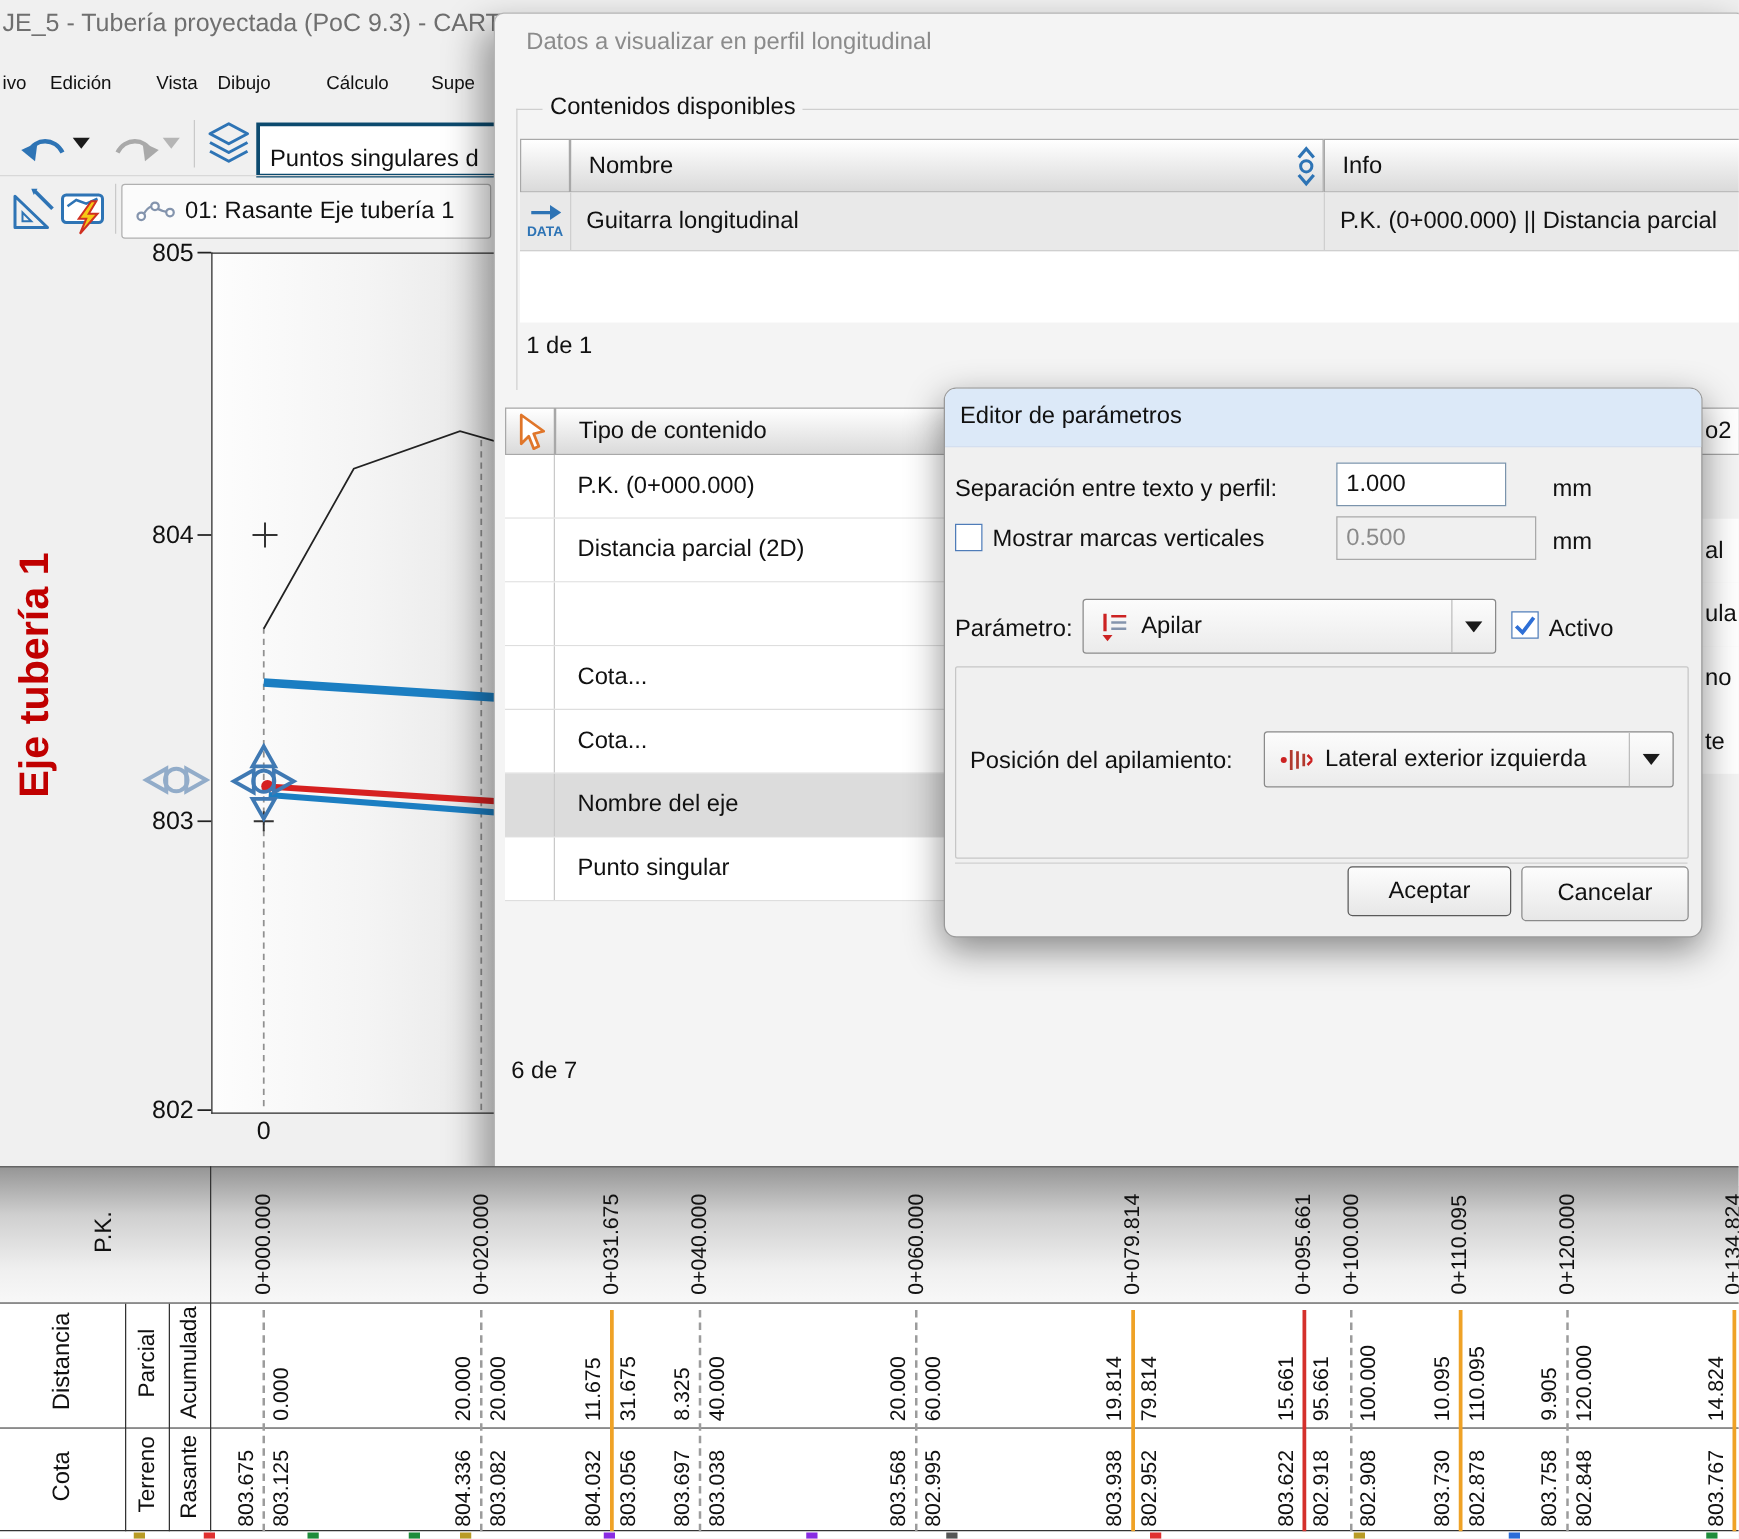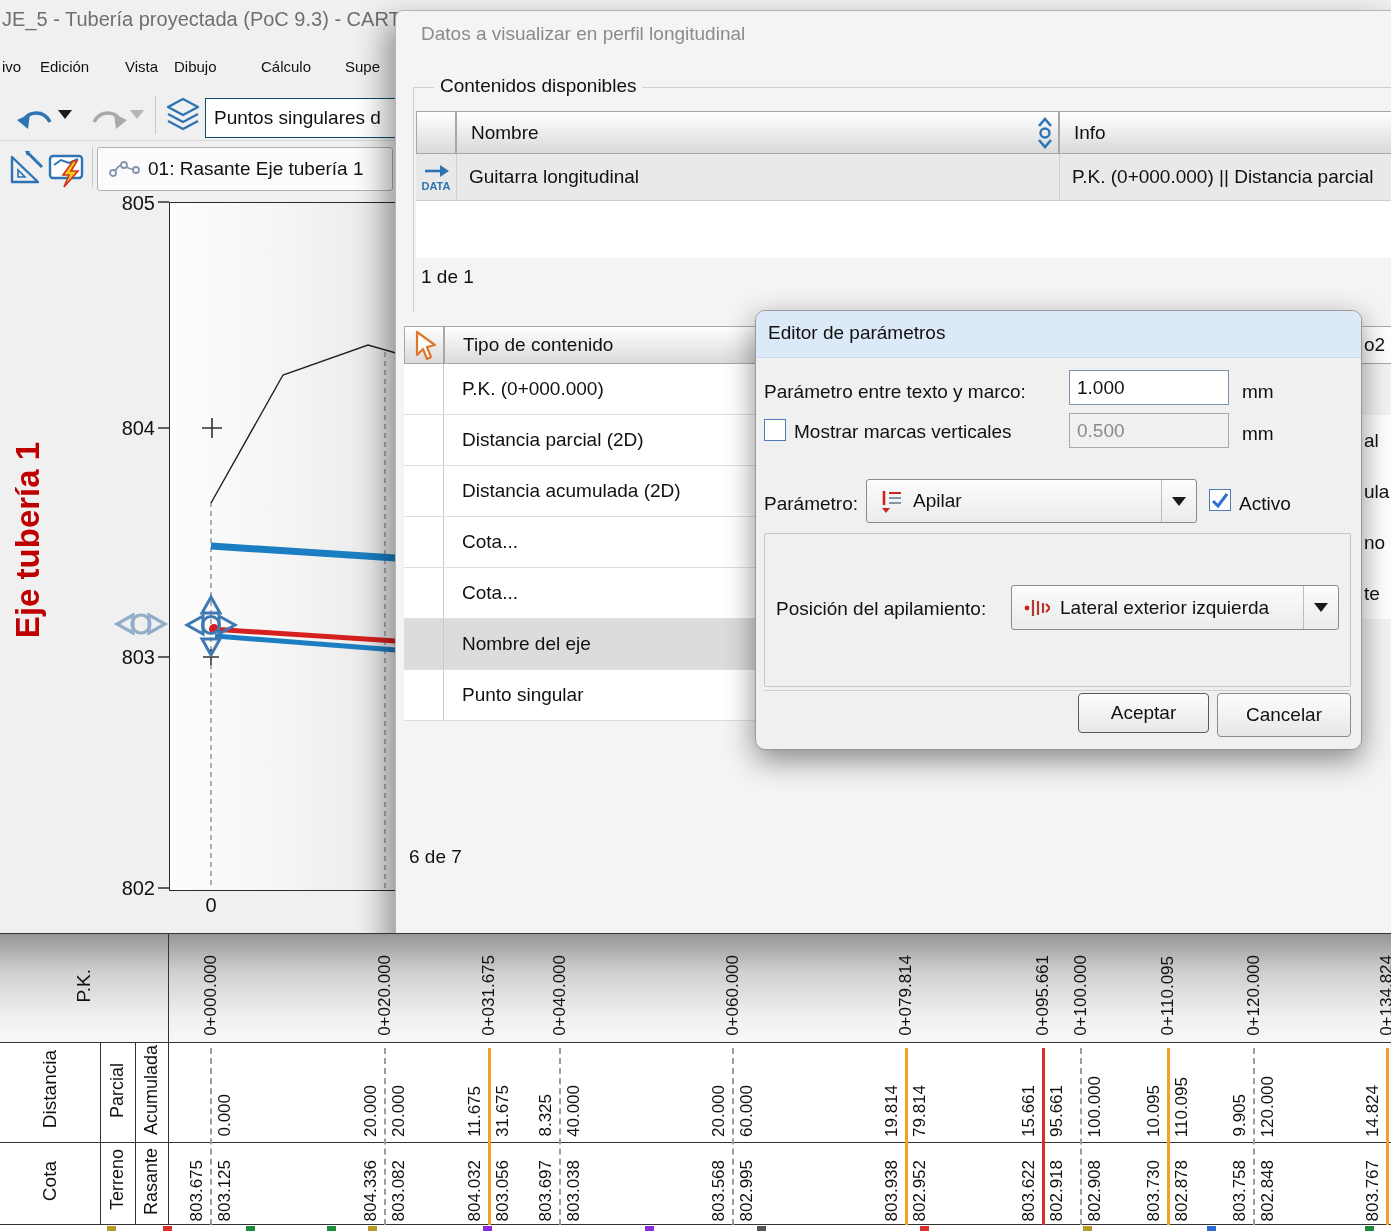--- a/index.html
+++ b/index.html
@@ -7,22 +7,22 @@
        font-family:"Liberation Sans",sans-serif;color:#111;position:relative;}
   .abs{position:absolute;}
   .rot{position:absolute;writing-mode:vertical-rl;transform:rotate(180deg);white-space:nowrap;line-height:22px;}
   
   #titlebar{left:2px;top:8px;font-size:20px;color:#6f6f6f;white-space:nowrap;}
   #menubar{left:0;top:52px;height:34px;width:395px;font-size:15px;}
   #menubar span{position:absolute;top:6px;}
   #toolbar1{left:0;top:92px;height:48px;width:395px;}
   #toolbar2{left:0;top:140px;height:52px;width:395px;border-top:1px solid #d8d8d8;}
   .vsep{position:absolute;width:1px;background:#c9c9c9;}
-  .combo-plain{position:absolute;background:#fff;border:1px solid #0c4a6e;font-size:19px;
-               display:flex;align-items:center;padding-left:8px;white-space:nowrap;overflow:hidden;}
+  .combo-plain{position:absolute;background:#fff;border:3px solid #0c4a6e;font-size:19px;
+               display:flex;align-items:flex-end;padding-left:8px;white-space:nowrap;overflow:hidden;}
   .tbtn{position:absolute;background:#fbfbfb;border:1px solid #b0b0b0;border-radius:3px;
         display:flex;align-items:center;font-size:19px;white-space:nowrap;overflow:hidden;}
   
   #chart{left:0;top:192px;width:396px;height:741px;background:#f0f0f0;overflow:hidden;}
   #plotbg{position:absolute;left:169px;top:10px;width:227px;height:687px;
           background:linear-gradient(to right,#fdfdfd 0%,#f4f4f4 55%,#e8e8e8 100%);
           border-left:1px solid #2b2b2b;border-top:1px solid #2b2b2b;border-bottom:1px solid #2b2b2b;}
   .ytick{position:absolute;width:45px;left:110px;text-align:right;font-size:20px;line-height:22px;}
   #eje-title{position:absolute;left:-90px;top:328px;width:235px;height:40px;transform:rotate(-90deg);
              font-size:33px;font-weight:bold;color:#c00000;text-align:center;line-height:40px;}
@@ -228,21 +228,20 @@
           <div class="t2icon"></div>
           <div class="t2lab">P.K. (0+000.000)</div>
         </div>
         <div class="t2row" style="top: 51px;">
           <div class="t2icon"></div>
           <div class="t2lab">Distancia parcial (2D)</div>
         </div>
         <div class="sliver" style="top: 51px; height: 51px;">al</div>
         <div class="t2row" style="top: 102px;">
           <div class="t2icon"></div>
-          <div class="t2lab">Distancia acumulada (2D)</div>
         </div>
         <div class="sliver" style="top: 102px; height: 51px;">ula</div>
         <div class="t2row" style="top: 153px;">
           <div class="t2icon"></div>
           <div class="t2lab">Cota...</div>
         </div>
         <div class="sliver" style="top: 153px; height: 51px;">no</div>
         <div class="t2row" style="top: 204px;">
           <div class="t2icon"></div>
           <div class="t2lab">Cota...</div>
@@ -258,22 +257,22 @@
         </div>
       </div>
   </div>
   <div class="count" style="left:13px;top:835px">6 de 7</div>
 </div>
 
 <div class="abs" id="dlg2">
   <div id="dlg2-titlebar">
     <div id="dlg2-title">Editor de parámetros</div>
   </div>
-  <div class="lbl" style="left:8px;top:70px">Parámetro entre texto y marco:</div>
-  <div class="inp" style="left:313px;top:59px;width:160px;height:35px">
+  <div class="lbl" style="left:8px;top:70px">Separación entre texto y perfil:</div>
+  <div class="inp" style="left:313px;top:59px;width:136px;height:35px">
     <span>1.000</span>
   </div>
   <div class="lbl" style="left:486px;top:70px">mm</div>
 
   <div class="chk" style="left:8px;top:108px"></div>
   <div class="lbl" style="left:38px;top:110px">Mostrar marcas verticales</div>
   <div class="inp dis" style="left:313px;top:102px;width:160px;height:35px">
     <span>0.500</span>
   </div>
   <div class="lbl" style="left:486px;top:112px">mm</div>

